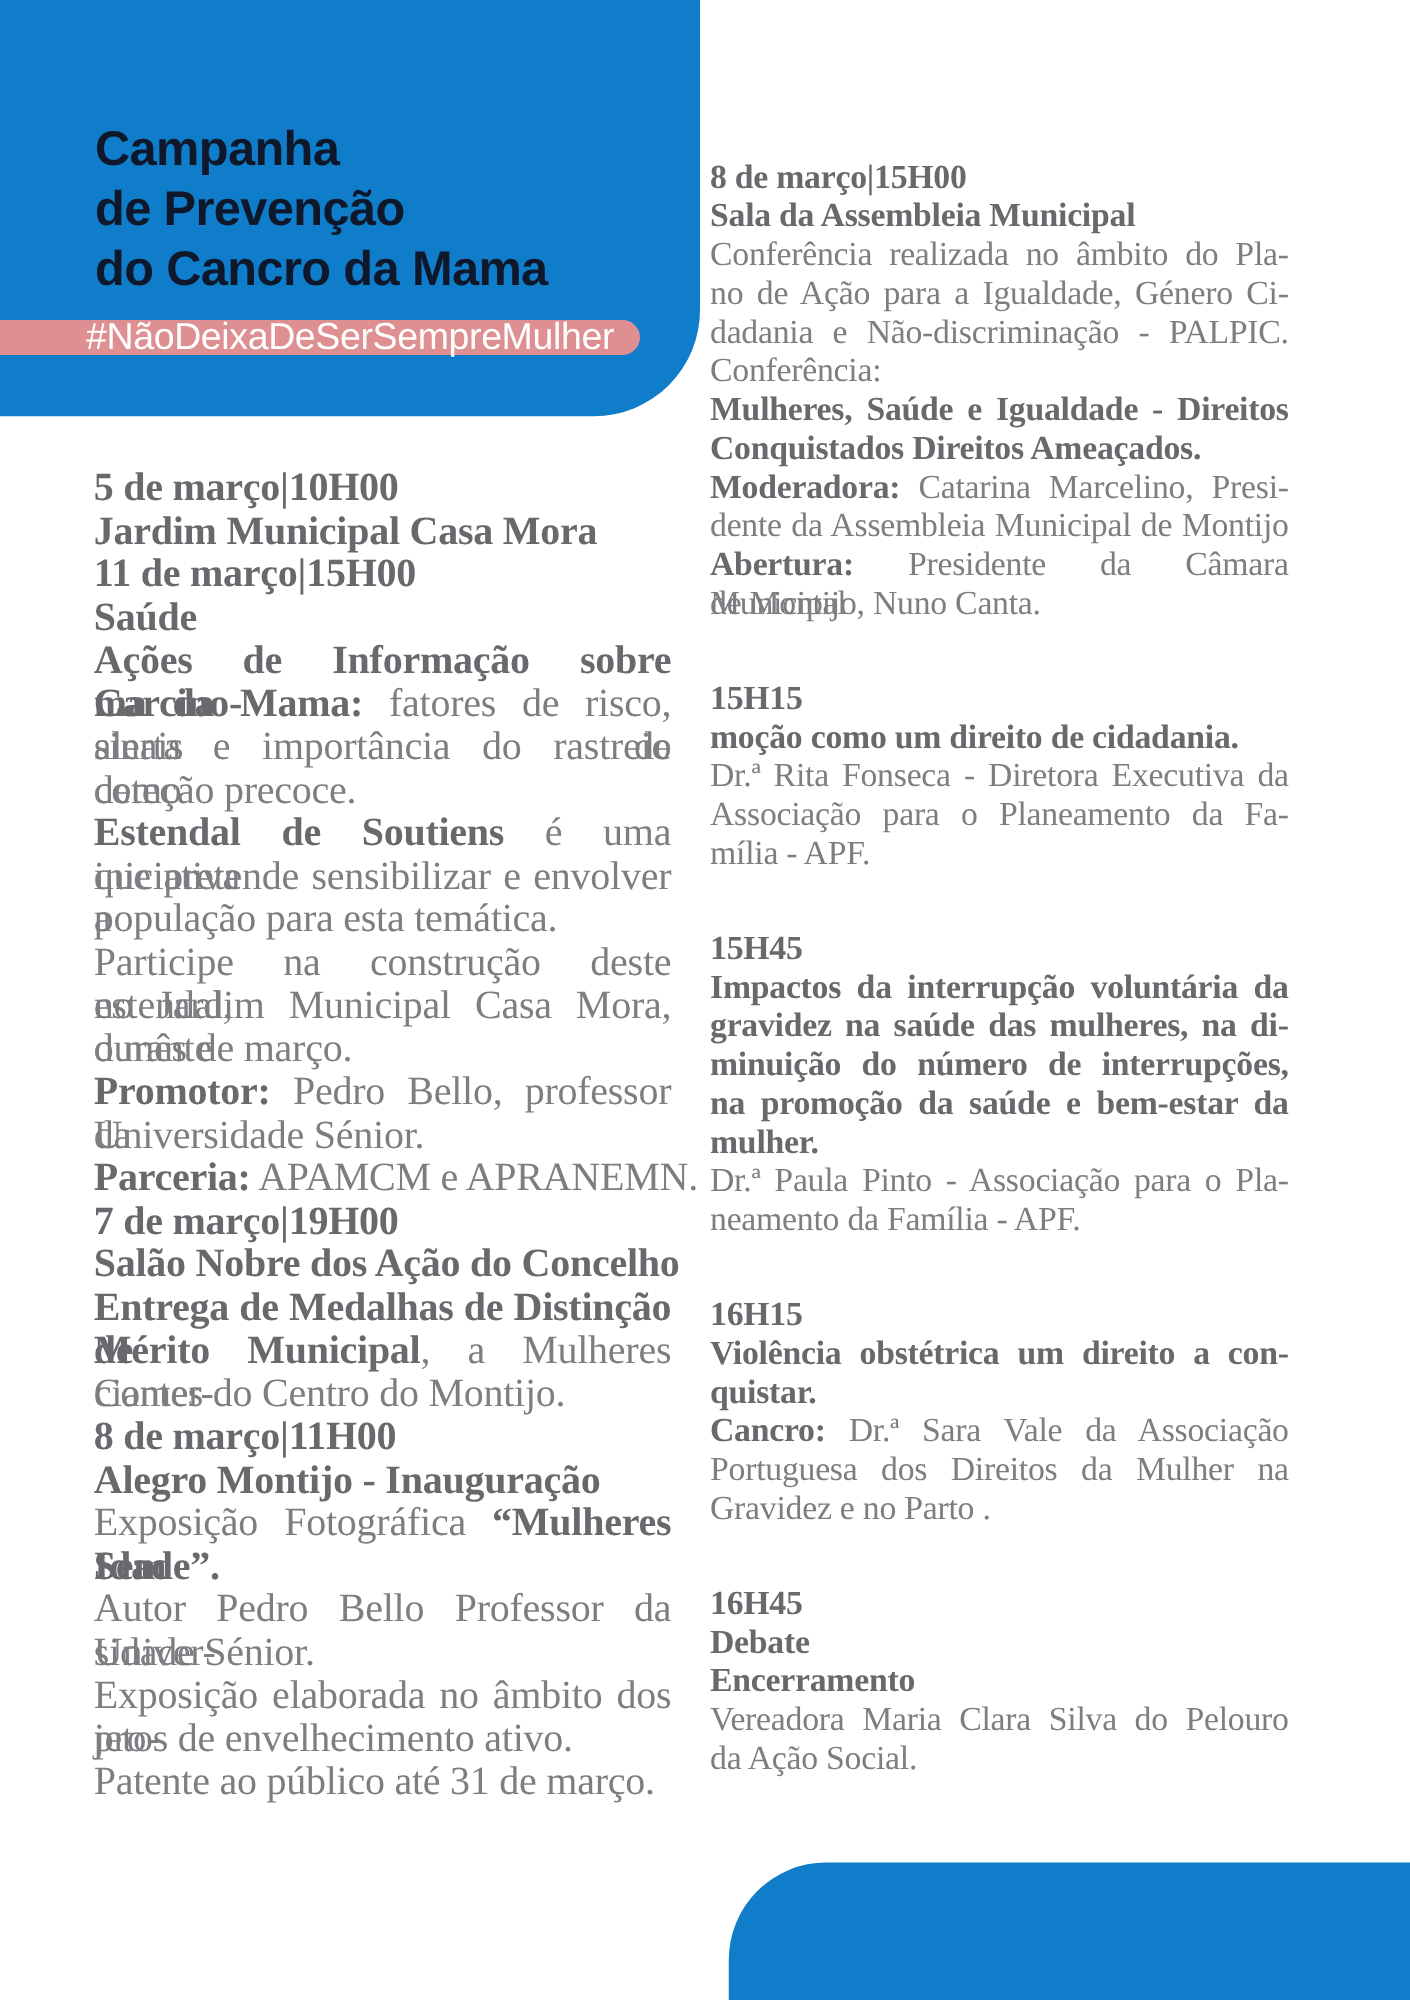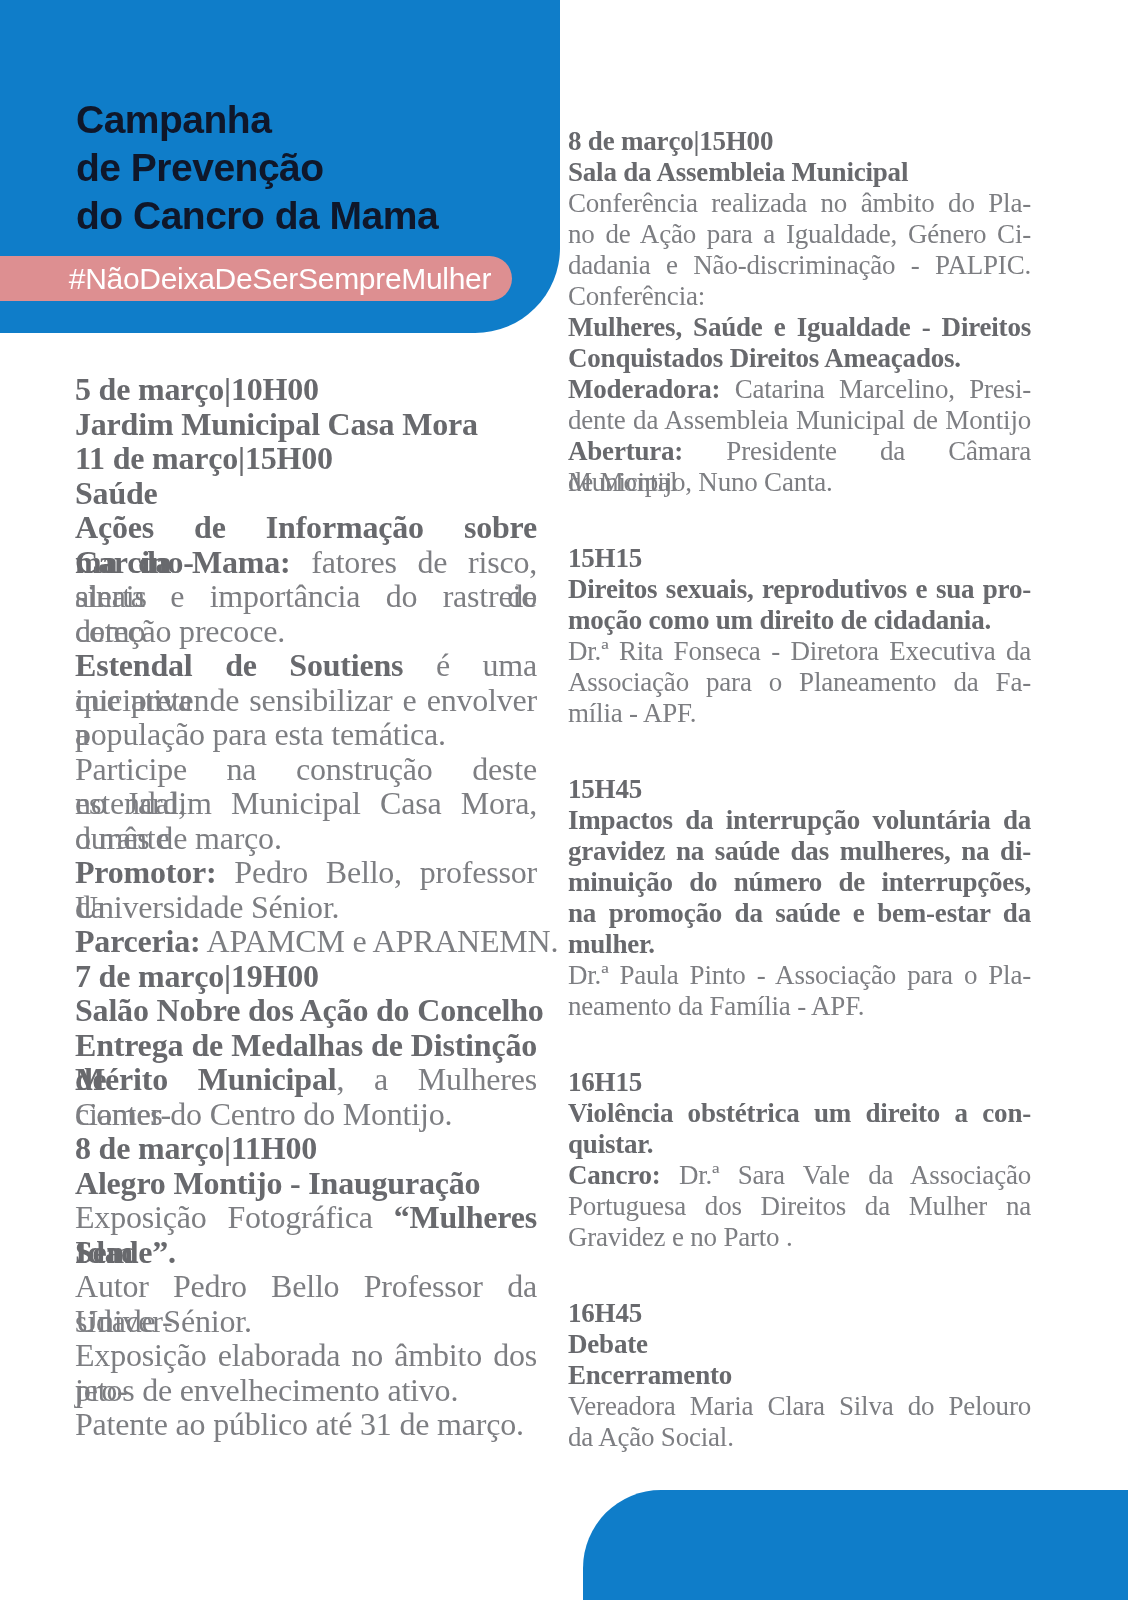--- a/index.html
+++ b/index.html
@@ -18,21 +18,21 @@
     position:absolute;left:0;top:0;width:560px;height:333px;
     background:var(--blue);
     border-bottom-right-radius:85px;
   }
   .title{
     position:absolute;left:76px;top:96px;width:470px;
     color:#0f172a;font-weight:700;font-size:39px;line-height:48px;
     letter-spacing:-0.5px;
   }
   .hashtag-badge{
-    position:absolute;left:0;top:256px;width:512px;height:45px;
+    position:absolute;left:0;top:256px;width:512px;height:28px;
     background:var(--pink);
     border-top-right-radius:23px;border-bottom-right-radius:23px;
     display:flex;align-items:center;justify-content:center;
     box-sizing:border-box;padding-left:72px;padding-right:24px;
     color:#ffffff;font-size:30px;font-weight:400;letter-spacing:-0.3px;
     white-space:nowrap;
   }
 
   
   .bottom-block{
@@ -122,21 +122,20 @@
         <div class="line"><span class="seg-r">Conferência:</span></div>
         <div class="line j"><span class="seg-b">Mulheres, Saúde e Igualdade - Direitos</span></div>
         <div class="line"><span class="seg-b">Conquistados Direitos Ameaçados.</span></div>
         <div class="line j"><span class="seg-b">Moderadora:</span><span class="seg-r"> Catarina Marcelino, Presi-</span></div>
         <div class="line j"><span class="seg-r">dente da Assembleia Municipal de Montijo</span></div>
         <div class="line j"><span class="seg-b">Abertura:</span><span class="seg-r"> Presidente da Câmara Municipal</span></div>
         <div class="line"><span class="seg-r">de Montijo, Nuno Canta.</span></div>
       </div>
       <div class="section">
         <div class="line"><span class="seg-b">15H15</span></div>
-        <div class="line j"><span class="seg-b">Direitos sexuais, reprodutivos e sua pro-</span></div>
         <div class="line"><span class="seg-b">moção como um direito de cidadania.</span></div>
         <div class="line j"><span class="seg-r">Dr.ª Rita Fonseca - Diretora Executiva da</span></div>
         <div class="line j"><span class="seg-r">Associação para o Planeamento da Fa-</span></div>
         <div class="line"><span class="seg-r">mília - APF.</span></div>
       </div>
       <div class="section">
         <div class="line"><span class="seg-b">15H45</span></div>
         <div class="line j"><span class="seg-b">Impactos da interrupção voluntária da</span></div>
         <div class="line j"><span class="seg-b">gravidez na saúde das mulheres, na di-</span></div>
         <div class="line j"><span class="seg-b">minuição do número de interrupções,</span></div>

